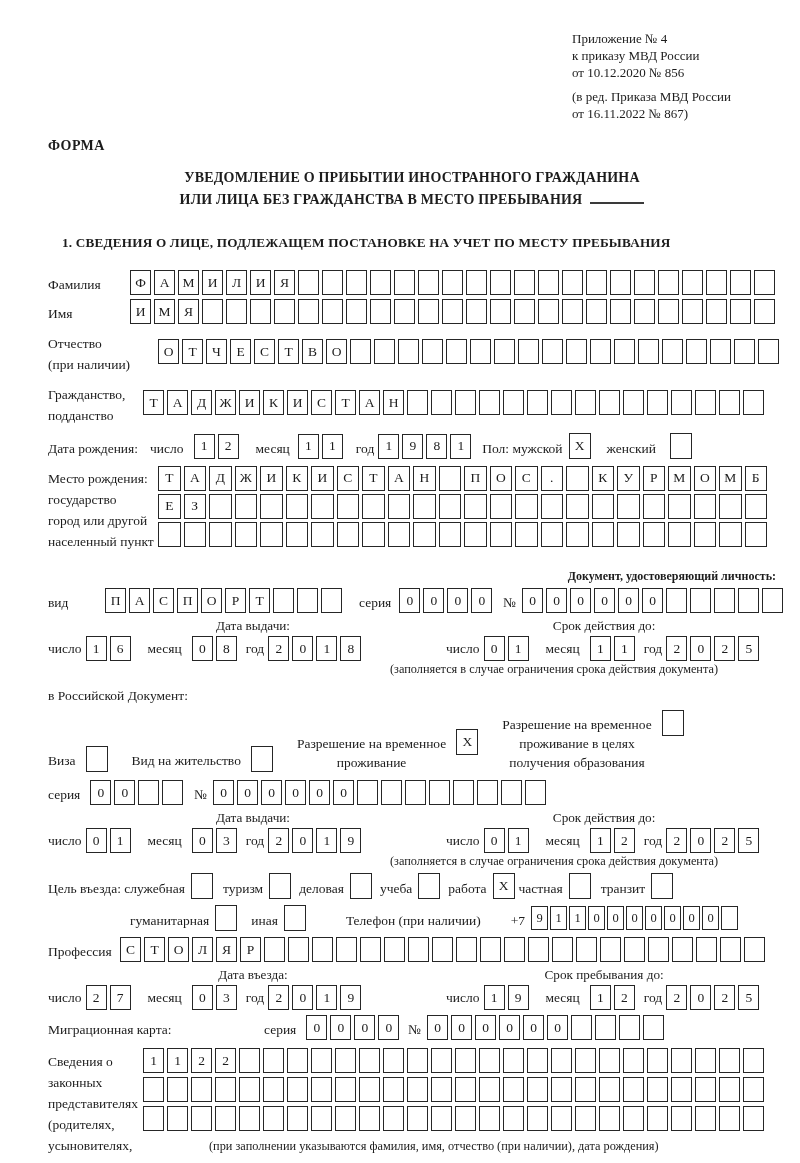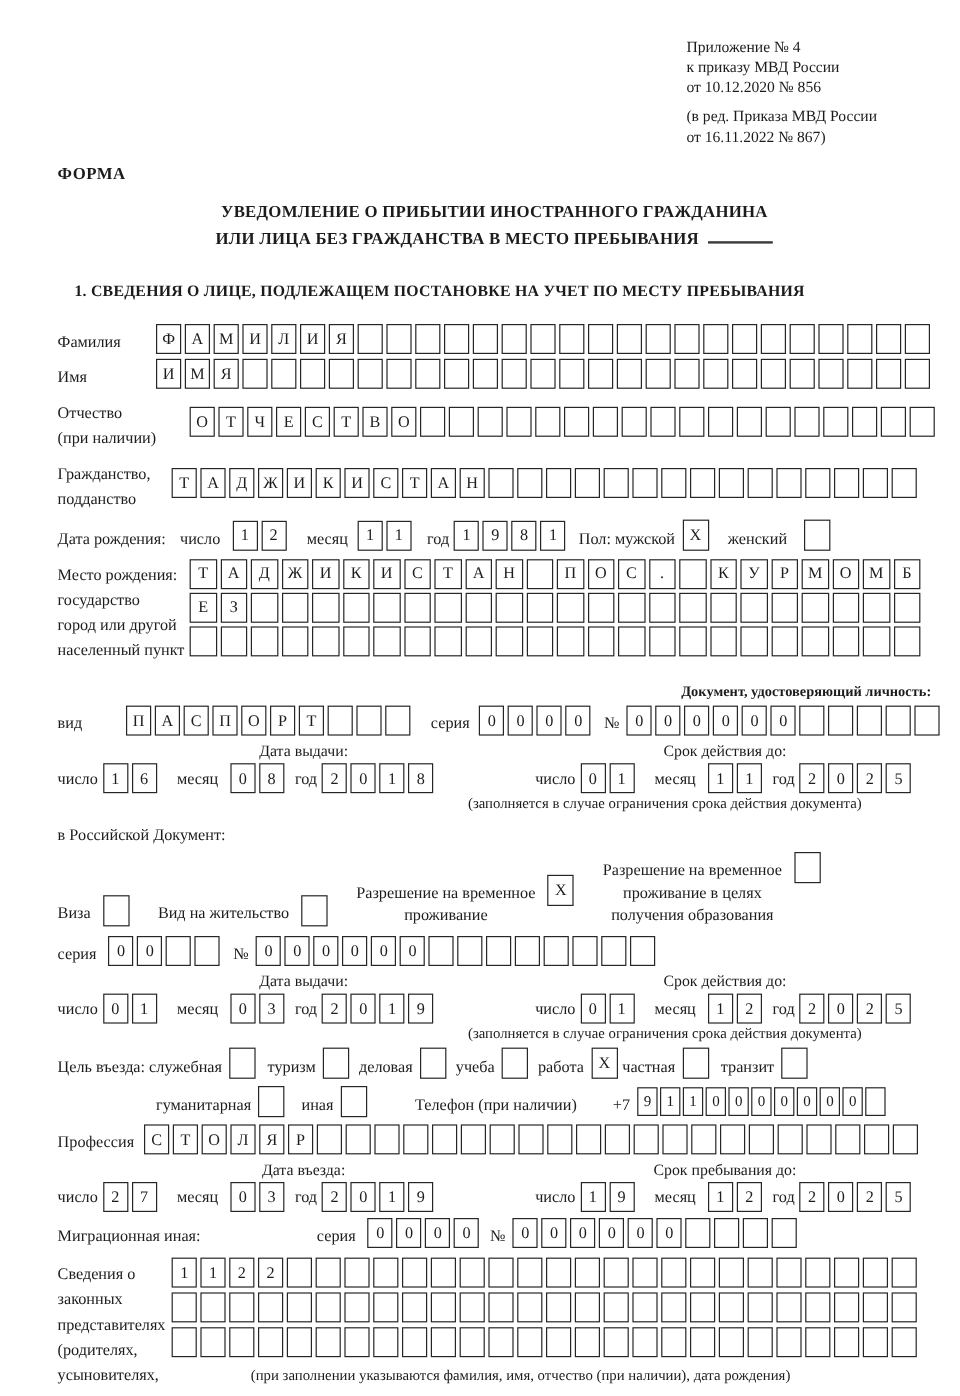--- a/index.html
+++ b/index.html
@@ -629,21 +629,21 @@
             <span class="cell">2</span>
             <span class="cell">0</span>
             <span class="cell">2</span>
             <span class="cell">5</span>
           </span>
       </div>
     </div>
   </div>
 
   <div class="row" style="margin-top:5px">
-    <span class="flabel w150">Миграционная иная:</span>
+    <span class="flabel w150">Миграционная карта:</span>
     <span class="flabel ml66">серия</span>
     <span class="cells ml10">
         <span class="cell">0</span>
         <span class="cell">0</span>
         <span class="cell">0</span>
         <span class="cell">0</span>
       </span>
     <span class="flabel ml6">№</span>
     <span class="cells ml6">
         <span class="cell">0</span>

